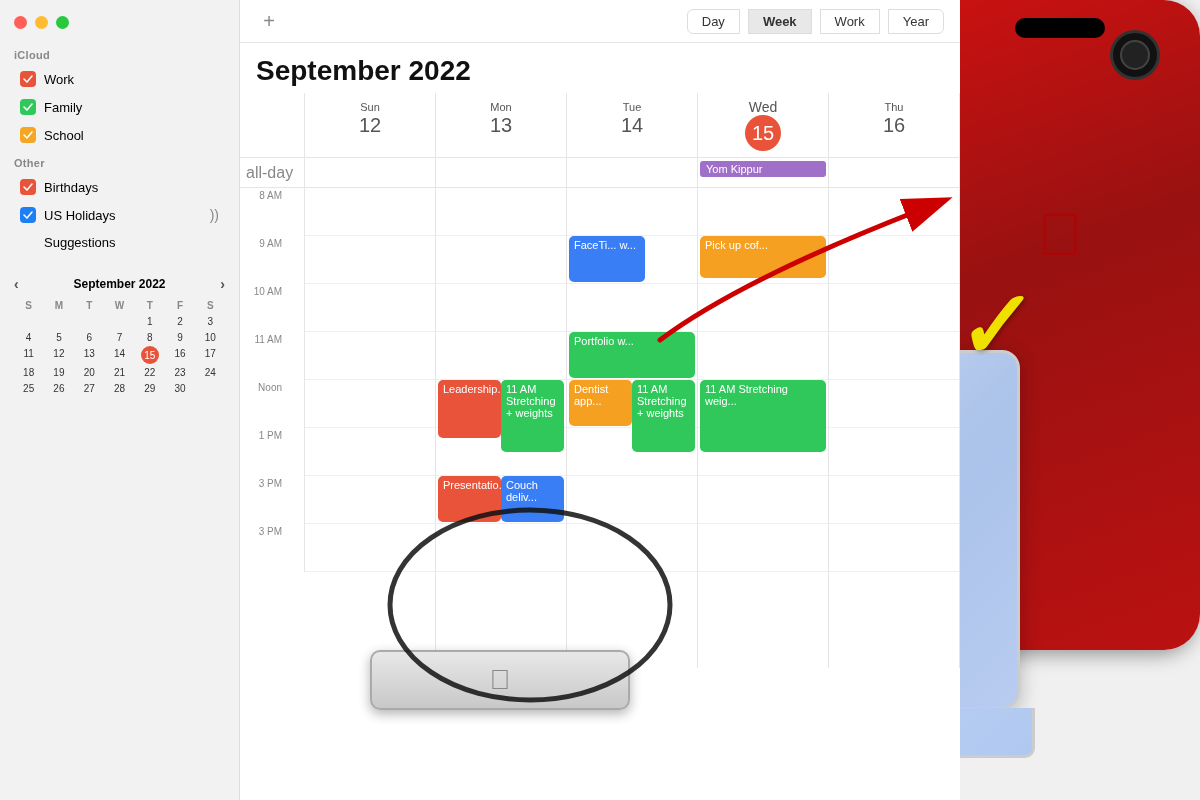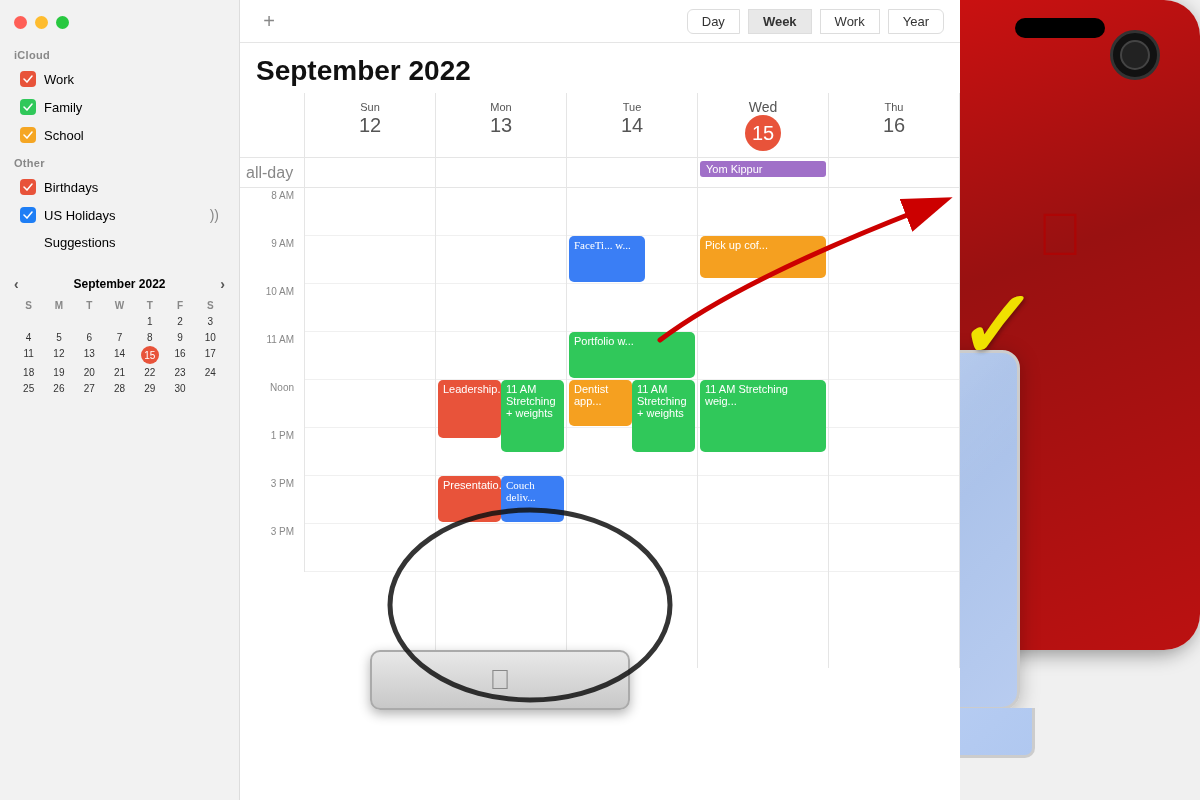--- a/index.html
+++ b/index.html
@@ -508,21 +508,21 @@
       position: relative;
     }
     .time-labels {
       display: flex;
       flex-direction: column;
     }
     .time-slot-label {
       height: 48px;
       font-size: 10px;
       color: #888;
-      padding: 2px 10px 0 0;
+      padding: 2px 22px 0 0;
       text-align: right;
       border-right: 1px solid #e5e5e5;
       flex-shrink: 0;
     }
     .day-column {
       border-right: 1px solid #e5e5e5;
       position: relative;
       min-height: 480px;
     }
     .hour-line {
@@ -536,21 +536,21 @@
       left: 2px; right: 2px;
       border-radius: 5px;
       padding: 3px 5px;
       font-size: 11px;
       font-weight: 500;
       color: #fff;
       overflow: hidden;
       cursor: pointer;
       z-index: 2;
     }
-    .event-blue { background: #3a7ef5; font-family: Liberation Serif, serif; }
+    .event-blue { background: #3a7ef5; }
     .event-green { background: #30c85a; }
     .event-red { background: #e8533a; }
     .event-orange { background: #f5a020; }
 
     
   </style>
 </head>
 <body>
 
 <div class="bg-products">

